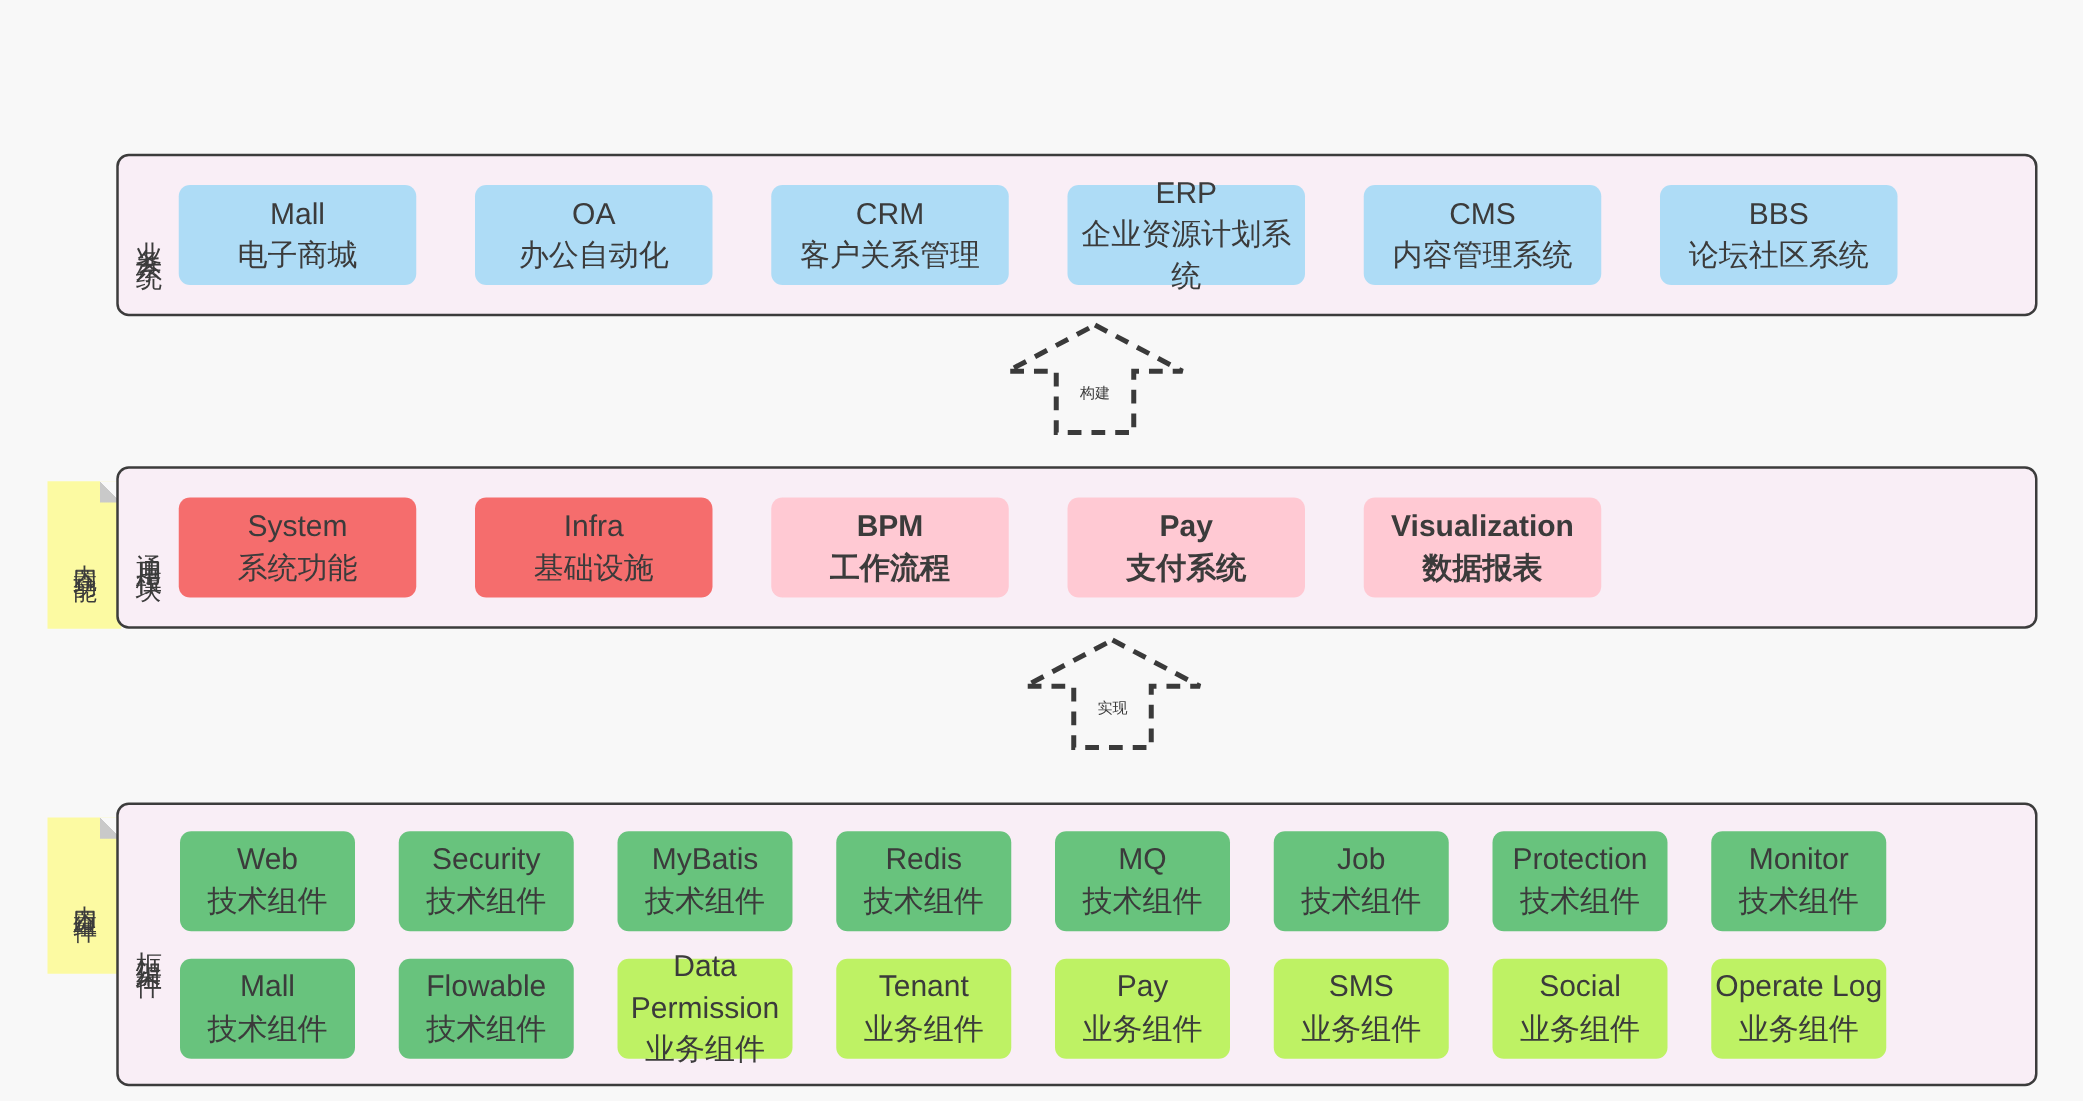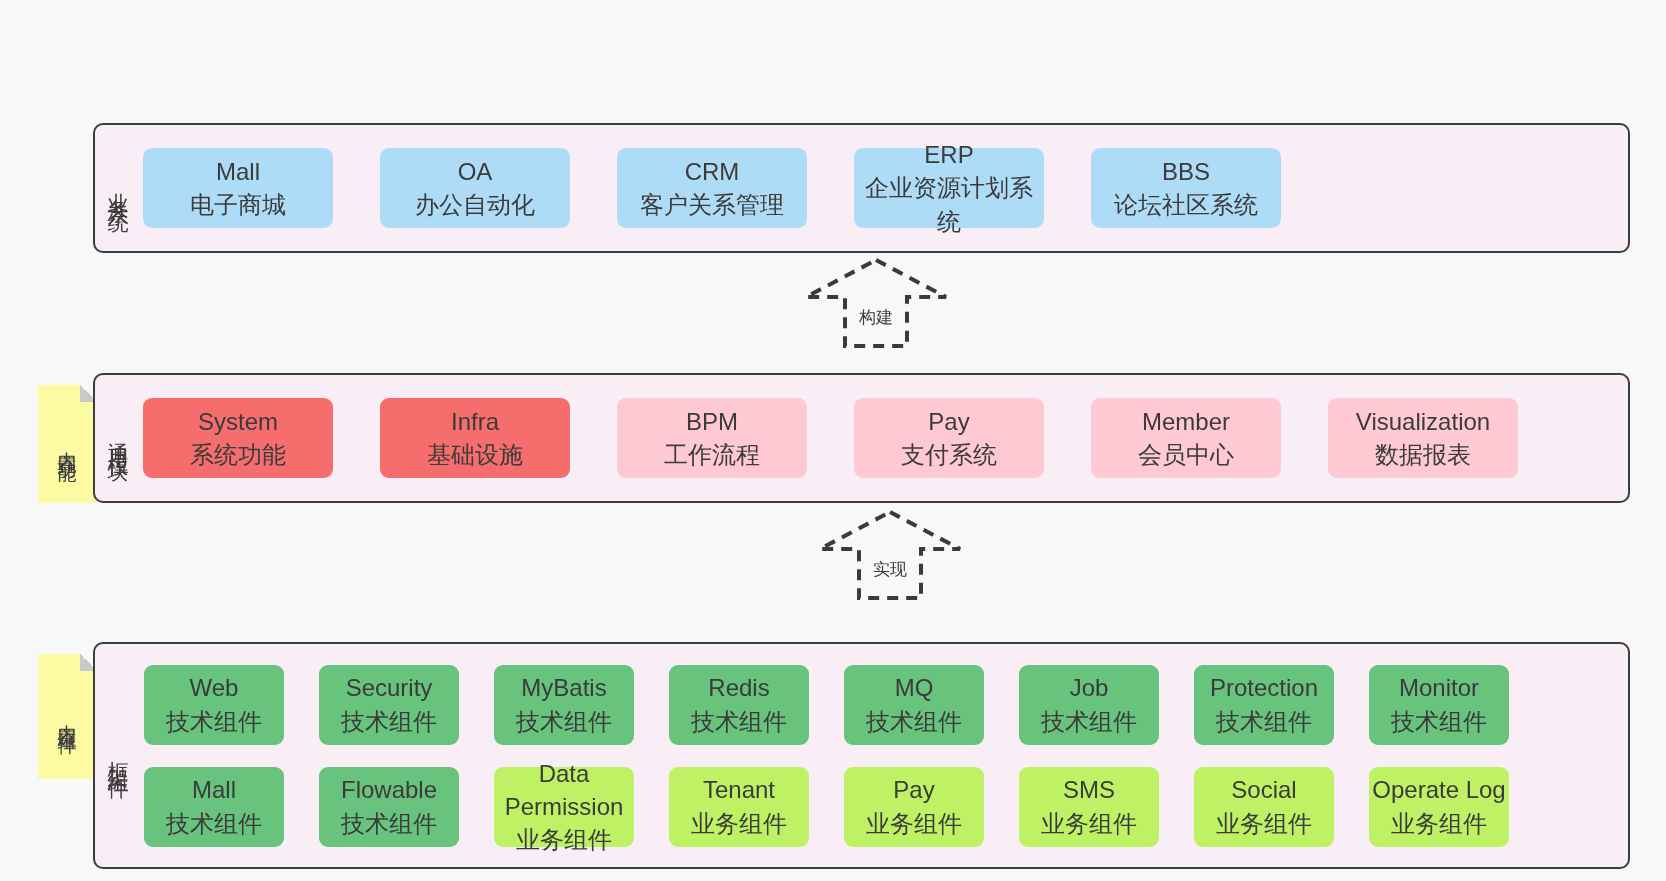--- a/index.html
+++ b/index.html
@@ -60,21 +60,21 @@
     border-radius:9px;
     display:flex;flex-direction:column;
     align-items:center;justify-content:center;
     text-align:center;
     font-size:24px;line-height:1.38;
     color:#3b3b3b;
   }
   .grid .box{width:140px;}
   .box.blue{background:#aedcf6;}
   .box.red{background:#f56d6d;text-align:right;}
-  .box.pink{background:#ffc9d3;}
+  .box.pink{background:#ffc9d3;font-weight:bold;}
   .box.green{background:#68c37d;}
   .box.green-light{background:#bef264;}
 
   
   .note{
     position:absolute;
     left:38px;width:59px;
     background:#fcfaa2;
     z-index:1;
     display:flex;align-items:center;justify-content:center;
@@ -97,21 +97,21 @@
 
   
   .arrow{position:absolute;width:146px;height:92px;z-index:1;}
   .arrow svg{display:block;width:100%;height:100%;}
   .arrow-label{
     position:absolute;
     left:50%;top:48px;
     transform:translateX(-50%);
     background:#f8f8f8;
     padding:1px 3px;
-    font-size:17px;
+    font-size:12px;
     color:#3b3b3b;
     white-space:nowrap;
   }
   .arrow-build{left:803px;top:257px;}
   .arrow-implement{left:817px;top:509px;}
 </style>
 </head>
 <body>
 
 <div class="stage">
@@ -127,20 +127,24 @@
         <span>OA</span>
         <span>办公自动化</span>
       </div>
       <div class="box blue">
         <span>CRM</span>
         <span>客户关系管理</span>
       </div>
       <div class="box blue">
         <span>ERP</span>
         <span>企业资源计划系统</span>
+      </div>
+      <div class="box blue">
+        <span>CMS</span>
+        <span>内容管理系统</span>
       </div>
       <div class="box blue">
         <span>BBS</span>
         <span>论坛社区系统</span>
       </div>
     </div>
   </div>
 
   <div class="arrow arrow-build">
     <svg viewBox="0 0 146 92">
@@ -167,24 +171,20 @@
       </div>
       <div class="box pink">
         <span>BPM</span>
         <span>工作流程</span>
       </div>
       <div class="box pink">
         <span>Pay</span>
         <span>支付系统</span>
       </div>
       <div class="box pink">
-        <span>Member</span>
-        <span>会员中心</span>
-      </div>
-      <div class="box pink">
         <span>Visualization</span>
         <span>数据报表</span>
       </div>
     </div>
   </div>
 
   <div class="arrow arrow-implement">
     <svg viewBox="0 0 146 92">
       <path d="M73 3 L143 40 L104 40 L104 89 L42 89 L42 40 L3 40 Z" fill="none" stroke="#3a3a3a" stroke-width="4" stroke-dasharray="11 8"></path>
     </svg>

